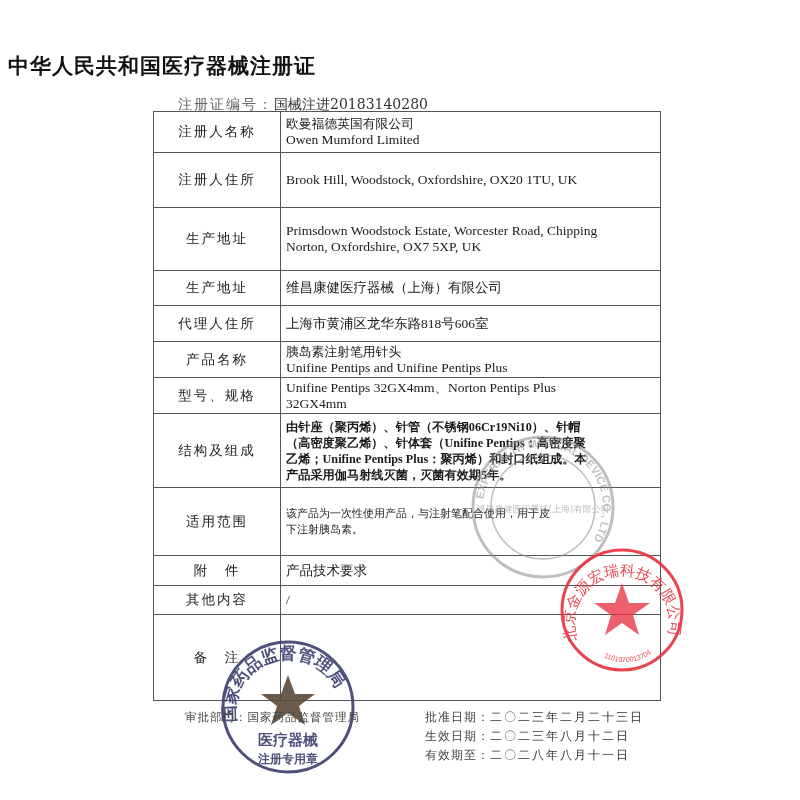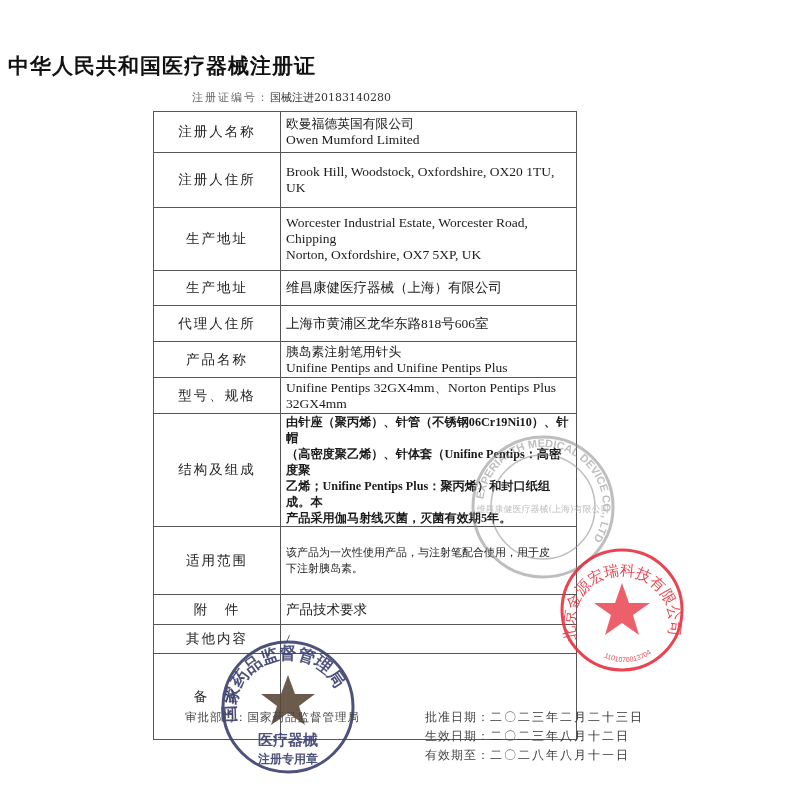--- a/index.html
+++ b/index.html
@@ -1,23 +1,23 @@
 <!DOCTYPE html>
 <html><head>
 <meta charset="utf-8">
 <style>
   html, body { margin:0; padding:0; background:#ffffff; }
   body { width:800px; height:800px; position:relative; overflow:hidden;
          font-family:"DejaVu Serif","Liberation Serif",serif; color:#1a1a1a; }
   .title { position:absolute; top:52px; left:8px; width:800px; 
            font-family:"DejaVu Sans","Liberation Sans",sans-serif; font-weight:bold;
            font-size:21px; letter-spacing:1px; color:#111; }
-  .certno { position:absolute; top:90px; left:178px; font-size:11px; color:#333;margin-left:14px; }
+  .certno { position:absolute; top:96px; left:178px; font-size:14px; color:#333; }
   .certno .lbl { color:#666; letter-spacing:2px; }
-  table.cert { position:absolute; top:111px; left:153px; width:424px;
+  table.cert { position:absolute; top:111px; left:153px; width:508px;
                border-collapse:collapse; table-layout:fixed; }
   table.cert td { border:1.2px solid #555; padding:0; vertical-align:middle; }
   td.label { width:126px; text-align:center; font-family:"DejaVu Sans","Liberation Sans",sans-serif;
              font-size:13.5px; letter-spacing:2px; color:#222; }
   td.value { padding:0 4px 0 5px !important; font-family:"Liberation Serif","DejaVu Serif",serif;
              font-size:13.5px; line-height:16px; color:#1a1a1a; }
   .zh { font-family:"DejaVu Sans","Liberation Sans",sans-serif; font-size:12.8px; }
   .footer-left { position:absolute; top:710px; left:157px; font-size:11.5px; color:#444; letter-spacing:1px;margin-left:28px; }
   .footer-right { position:absolute; top:708px; left:425px; font-size:12px; line-height:19px; color:#444; letter-spacing:1px; }
   .footer-right .v { color:#333; letter-spacing:2px; }
@@ -42,21 +42,21 @@
   </tr>
   <tr style="height:55px">
     <td class="label">注册人住所</td>
     <td class="value">
       <div>Brook Hill, Woodstock, Oxfordshire, OX20 1TU, UK</div>
     </td>
   </tr>
   <tr style="height:63px">
     <td class="label">生产地址</td>
     <td class="value">
-      <div>Worcester Industrial Estate, Worcester Road, Chipping</div>
+      <div>Primsdown Woodstock Estate, Worcester Road, Chipping</div>
       <div>Norton, Oxfordshire, OX7 5XP, UK</div>
     </td>
   </tr>
   <tr style="height:35px">
     <td class="label">生产地址</td>
     <td class="value zh">
       <div>维昌康健医疗器械（上海）有限公司</div>
     </td>
   </tr>
   <tr style="height:36px">

